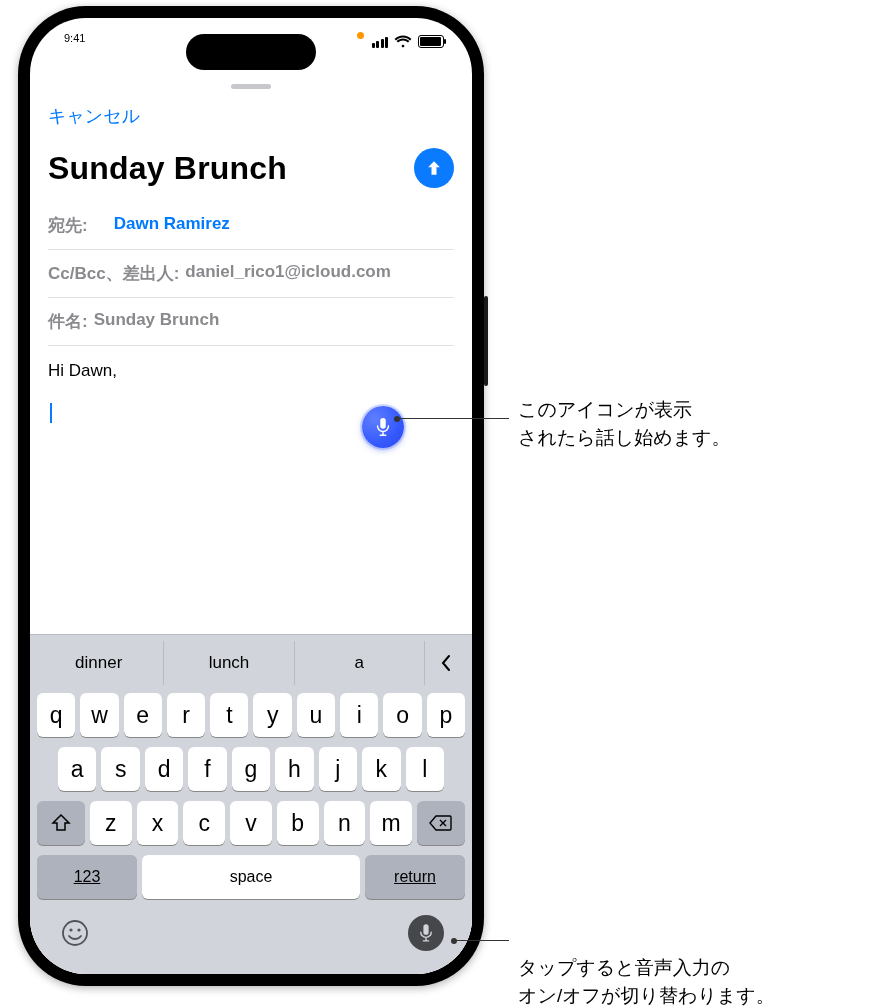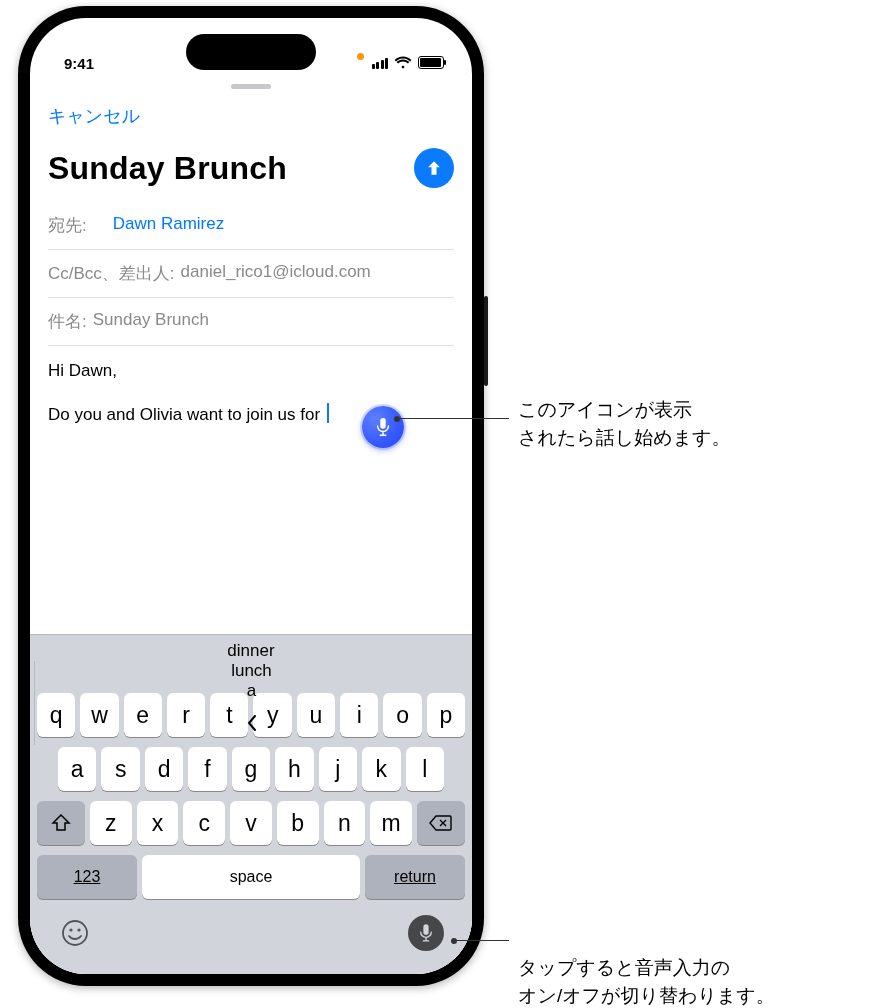--- a/index.html
+++ b/index.html
@@ -27,22 +27,22 @@
     position: relative;
   }
   
   .notch{
     position:absolute; top:16px; left:50%; transform:translateX(-50%);
     width:130px; height:36px; background:#000; border-radius:20px; z-index:50;
   }
 
   
   .statusbar{
-    height:54px; display:flex; align-items:flex-end; justify-content:space-between;
-    padding:14px 28px 0 34px; font-size:15px; font-weight:700;
+    height:54px; display:flex; align-items:flex-start; justify-content:space-between;
+    padding:14px 28px 0 34px; font-size:11px; font-weight:400;
   }
   .status-right{display:flex; align-items:center; gap:6px;}
   .orange-dot{width:7px;height:7px;border-radius:50%;background:#ff9500;margin-right:2px;margin-bottom:12px;}
   .bars{display:flex;align-items:flex-end;gap:1.5px;height:12px;}
   .bars span{width:3px;background:#000;border-radius:1px;}
   .bars span:nth-child(1){height:5px} .bars span:nth-child(2){height:7px}
   .bars span:nth-child(3){height:9px} .bars span:nth-child(4){height:11px}
   .wifi{width:18px;height:13px;}
   .battery{width:26px;height:13px;border:1.5px solid #000;border-radius:3px;position:relative;}
   .battery::after{content:"";position:absolute;right:-3px;top:3px;width:2px;height:5px;background:#000;border-radius:1px;}
@@ -52,21 +52,21 @@
   .grabber{position:absolute;top:66px;left:50%;transform:translateX(-50%);width:40px;height:5px;border-radius:3px;background:#c8c8cc;z-index:5;}
 
   .sheet{position:absolute;top:58px;left:0;right:0;bottom:0;background:#fff;border-radius:12px 12px 0 0;padding:24px 18px 0;}
 
   .cancel{color:#007aff;font-size:18px;margin-top:4px;margin-bottom:16px;display:inline-block;}
 
   .title-row{display:flex;align-items:center;justify-content:space-between;margin:4px 0 14px;}
   .title{font-size:32px;font-weight:700;letter-spacing:.2px;}
   .send-btn{width:40px;height:40px;border-radius:50%;background:#0a7aff;display:flex;align-items:center;justify-content:center;}
 
-  .field-row{padding:12px 0;border-bottom:1px solid #e3e3e6;font-size:17px;color:#8a8a8e;display:flex;gap:6px;}
+  .field-row{padding:12px 0;border-bottom:1px solid #e3e3e6;font-size:17px;color:#8a8a8e;display:flex;gap:6px;font-weight:bold;}
   .field-row .label{color:#8a8a8e;}
   .field-row .value{color:#8a8a8e;}
   .field-row .value.link{color:#007aff;margin-left:20px;}
 
   .body-area{padding:14px 0 0;font-size:17px;color:#000;line-height:1.35;}
   .body-line1{margin-bottom:20px;}
   .body-line2{position:relative;display:inline;}
   .caret{display:inline-block;width:2px;height:20px;background:#0a7aff;vertical-align:-3px;margin-left:2px;}
 
   .dictation-bubble{
@@ -76,21 +76,21 @@
     display:flex;align-items:center;justify-content:center;
     box-shadow:0 2px 6px rgba(40,70,230,.4), 0 0 0 2px rgba(100,130,255,.25);
   }
 
   
   .kbd{
     position:absolute;left:0;right:0;bottom:0;height:340px;
     background:#d1d4da;padding:6px 4px 0;
     border-top:1px solid #b8bcc2;
   }
-  .suggest-row{display:flex;height:44px;align-items:stretch;margin-bottom:8px;flex-direction:column;}
+  .suggest-row{display:flex;height:44px;align-items:stretch;margin-bottom:8px;}
   .suggest{flex:1;display:flex;align-items:center;justify-content:center;font-size:17px;color:#000;position:relative;}
   .suggest + .suggest{border-left:1px solid #b8bcc2;}
   .suggest.collapse{flex:0 0 44px;}
   .key-row{display:flex;gap:5px;padding:0 3px;margin-bottom:10px;}
   .key{flex:1;height:44px;background:#fff;border-radius:6px;box-shadow:0 1px 0 #888;font-size:23px;display:flex;align-items:center;justify-content:center;}
   .key.fn{background:#adb2bc;font-size:16px;}
   .key.space{flex:4;font-size:16px;}
   .row2{padding:0 24px;}
   .row3{padding:0 3px;}
   .row3 .key.fn{flex:0 0 48px;}
@@ -160,21 +160,21 @@
         <span class="value">daniel_rico1@icloud.com</span>
       </div>
 
       <div class="field-row">
         <span class="label">件名:</span>
         <span class="value">Sunday Brunch</span>
       </div>
 
       <div class="body-area">
         <div class="body-line1">Hi Dawn,</div>
-        <span class="body-line2">Do you and Olivia want to join us for </span><span class="caret"></span>
+        <span class="caret"></span>
       </div>
 
       
       <div class="dictation-bubble">
         <svg width="16" height="20" viewBox="0 0 16 22">
           <rect x="5" y="1" width="6" height="12" rx="3" fill="#fff"></rect>
           <path d="M2 10a6 6 0 0012 0M8 16v4M5 20h6" stroke="#fff" stroke-width="1.6" fill="none" stroke-linecap="round"></path>
         </svg>
       </div>
 

